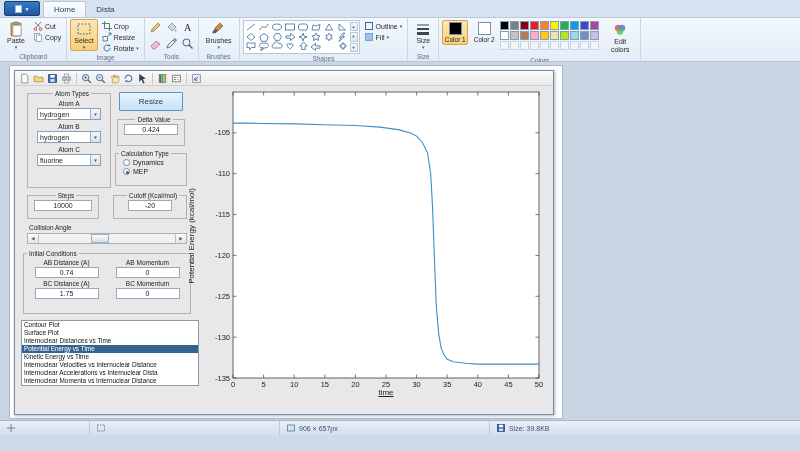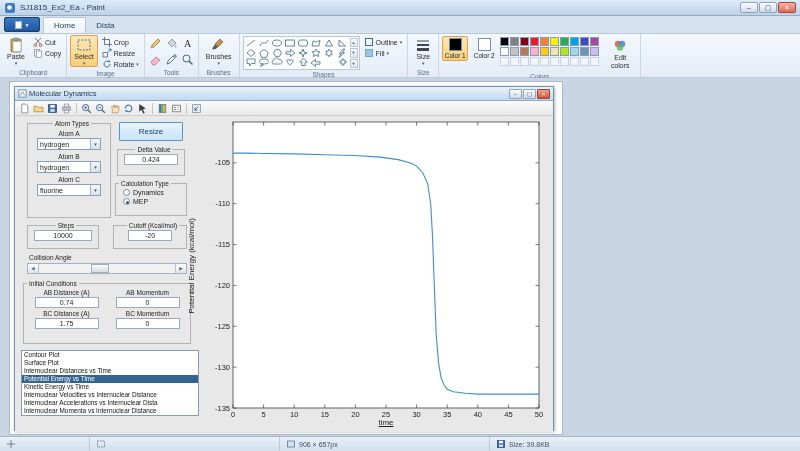--- a/index.html
+++ b/index.html
@@ -90,34 +90,20 @@
 
 .statusbar{height:15px;background:linear-gradient(#e9f0f8,#d3dfec);border-top:1px solid #a4b5c8;display:flex;align-items:center;font-size:7px;color:#3c5068;}
 .st-seg{display:flex;align-items:center;gap:3px;padding:0 6px;height:100%;border-right:1px solid #bccad9;}
 .st-seg.s1{width:90px;}.st-seg.s2{width:190px;}.st-seg.s3{width:210px;}.st-seg.s4{flex:1;border-right:none;}
 </style>
 </head>
 <body>
 
 <div>
 
-  <div class="titlebar">
-    <span style="display:inline-flex">
-        <svg viewBox="0 0 12 12" width="12" height="12">
-          <rect x="1" y="1" width="10" height="10" rx="2" fill="#3f7ec2"></rect>
-          <circle cx="5.5" cy="5.5" r="2.3" fill="#fff"></circle>
-        </svg>
-      </span>
-    <span class="tb-title">SJ1815_Ex2_Ea - Paint</span>
-    <span class="win-btns">
-      <span class="win-btn">–</span>
-      <span class="win-btn">▢</span>
-      <span class="win-btn close">×</span>
-    </span>
-  </div>
 
   <div class="tabrow">
     <span class="appmenu">
       <span class="pg"></span>
       <span class="arr">▼</span>
     </span>
     <span class="tab active">Home</span>
     <span class="tab">Dista</span>
   </div>
 
@@ -395,34 +381,20 @@
       </div>
       <div class="rgroup-label">Colors</div>
     </div>
 
   </div>
 
   <div class="workspace">
     <div class="canvas">
 
       <div class="md">
-        <div class="md-titlebar">
-          <span style="display:inline-flex;margin-right:2px;">
-              <svg viewBox="0 0 10 10" width="9" height="9">
-                <rect x="1" y="1" width="8" height="8" fill="#fff" stroke="#556b82" stroke-width="0.8"></rect>
-                <path d="M2 7C4 7 4 3 5 3s1 4 3 4" stroke="#2f74c0" fill="none" stroke-width="0.8"></path>
-              </svg>
-            </span>
-          <span>Molecular Dynamics</span>
-          <span class="md-btns">
-            <span class="md-btn">–</span>
-            <span class="md-btn">▢</span>
-            <span class="md-btn close">×</span>
-          </span>
-        </div>
         <div class="md-toolbar">
             <span class="tbicon">
               <svg viewBox="0 0 10 10" width="11" height="11">
                 <path d="M2.5 1h4L8 2.5V9H2.5z" fill="#fff" stroke="#7a8a99" stroke-width="0.8"></path>
               </svg>
             </span>
             <span class="tbicon">
               <svg viewBox="0 0 10 10" width="11" height="11">
                 <path d="M1 3h3l1 1h4v4H1z" fill="#f7d787" stroke="#b2913f" stroke-width="0.8"></path>
               </svg>

